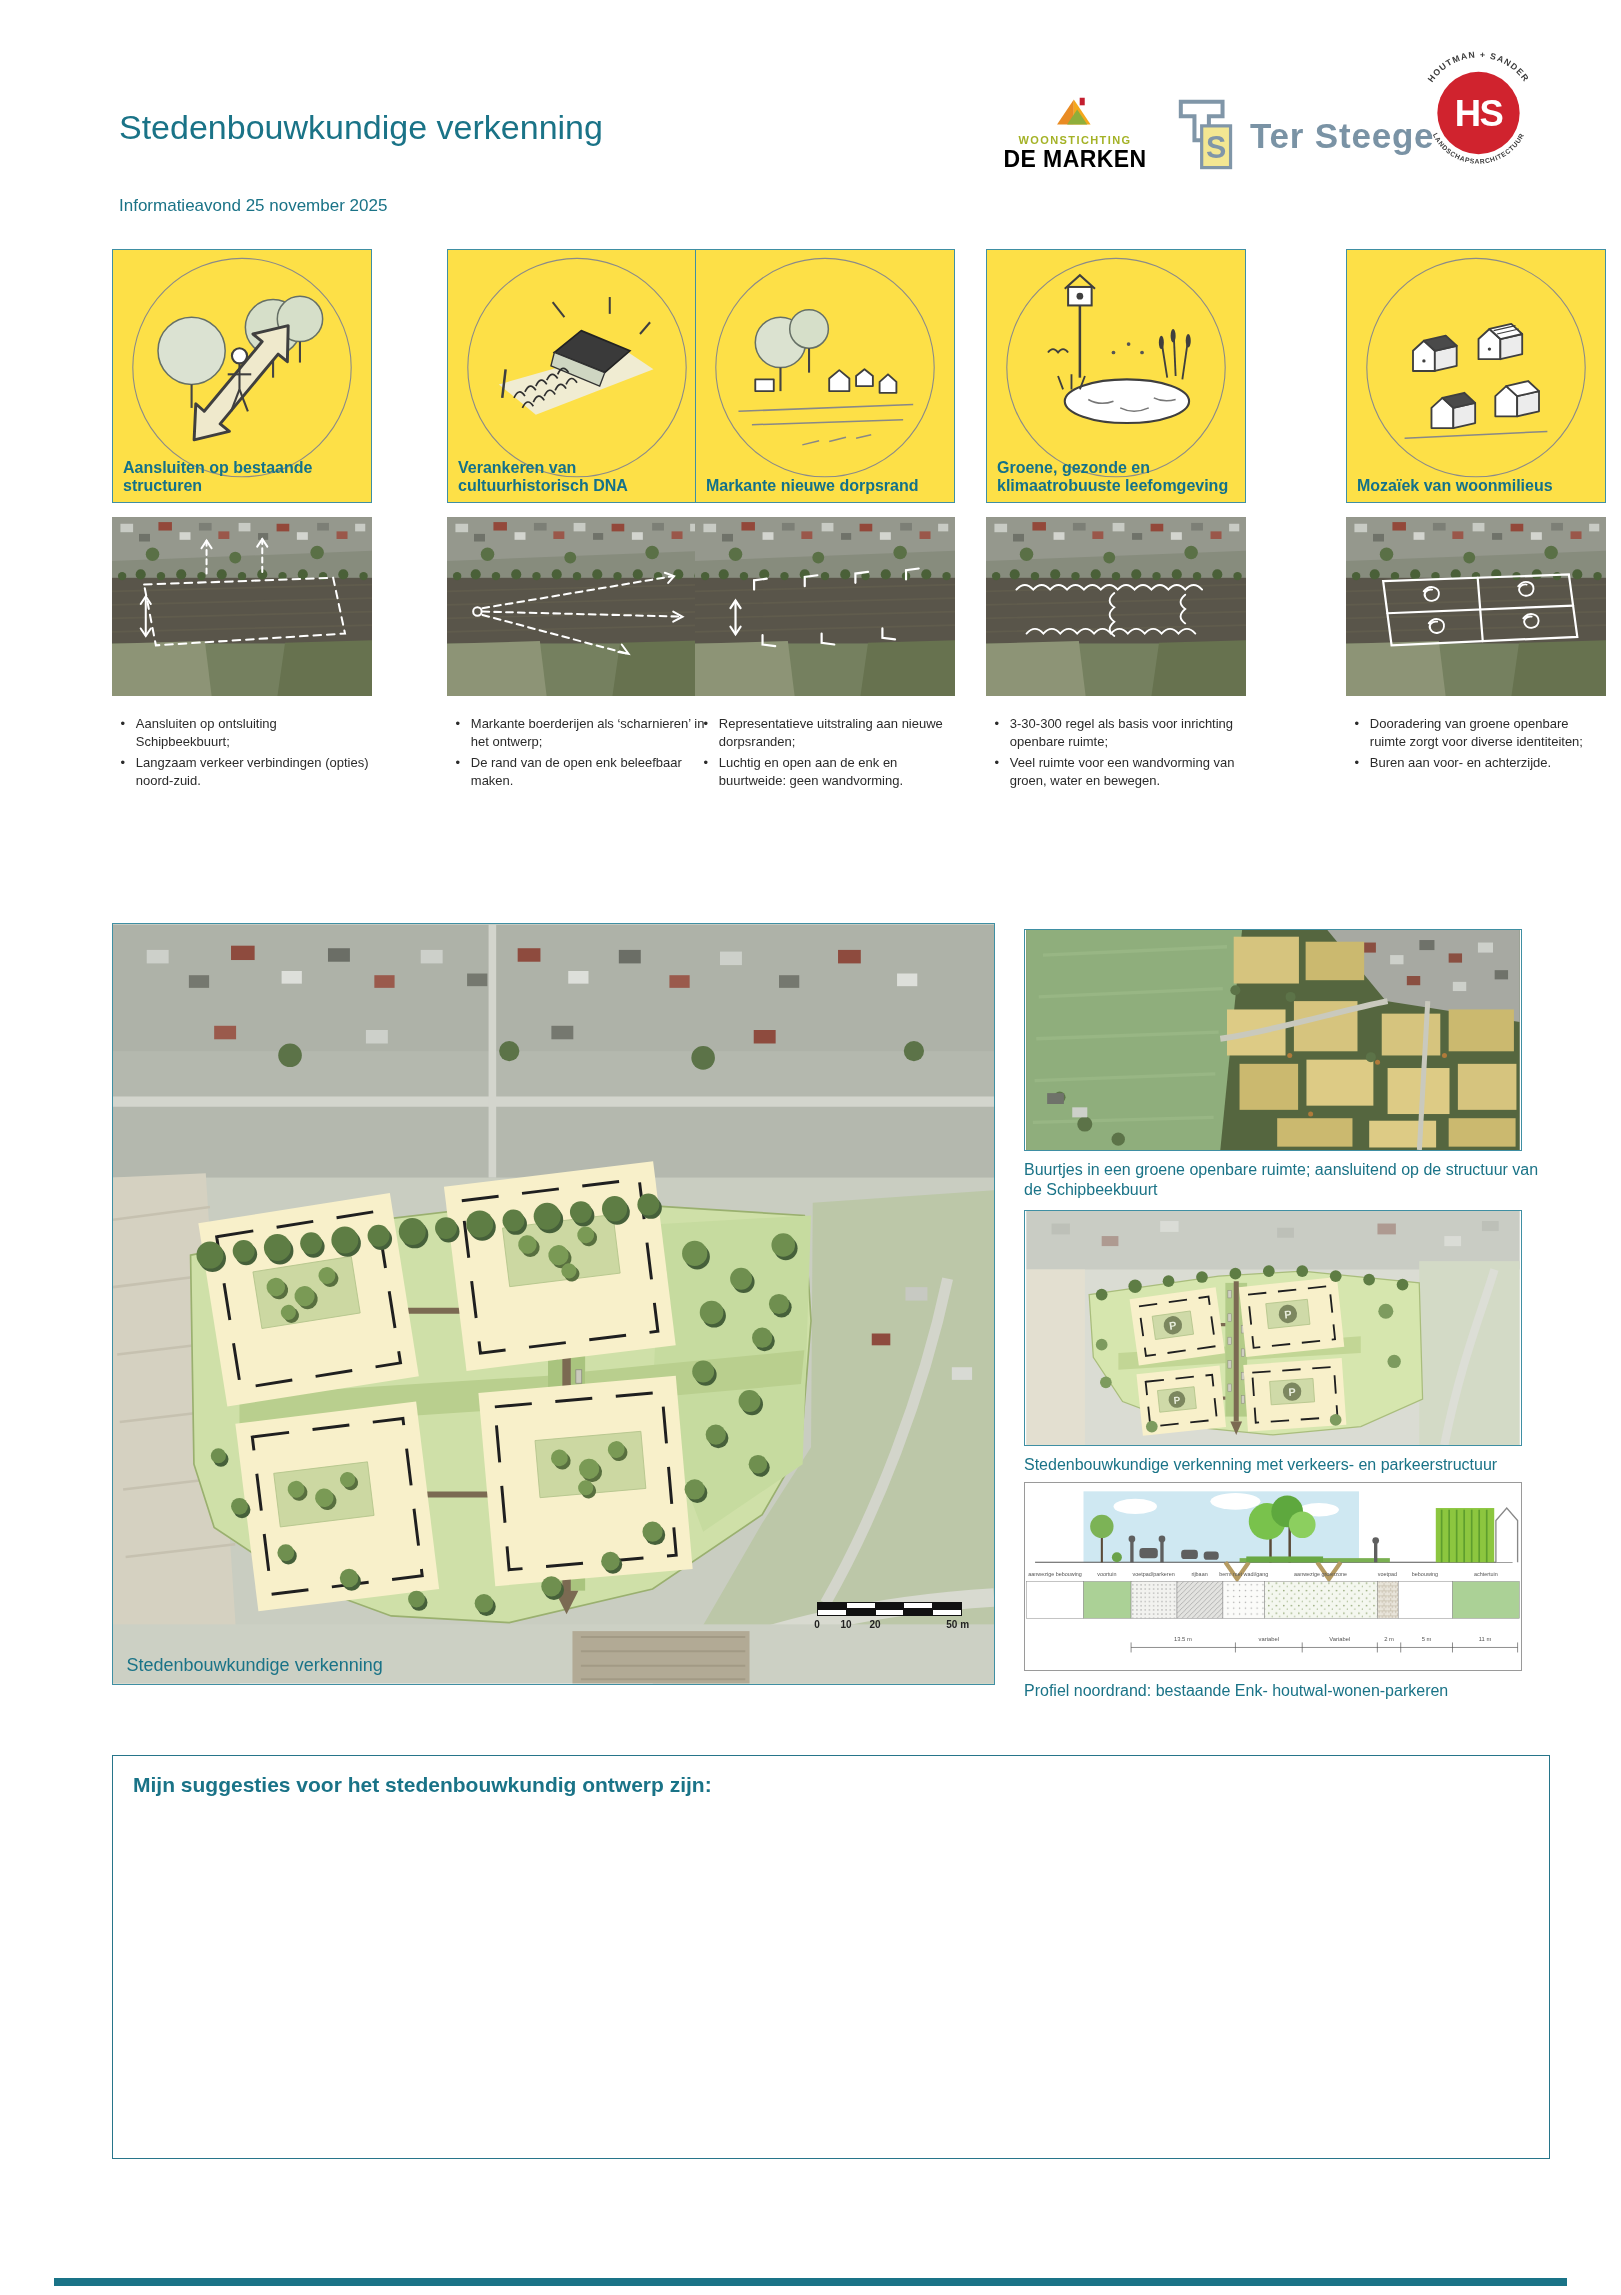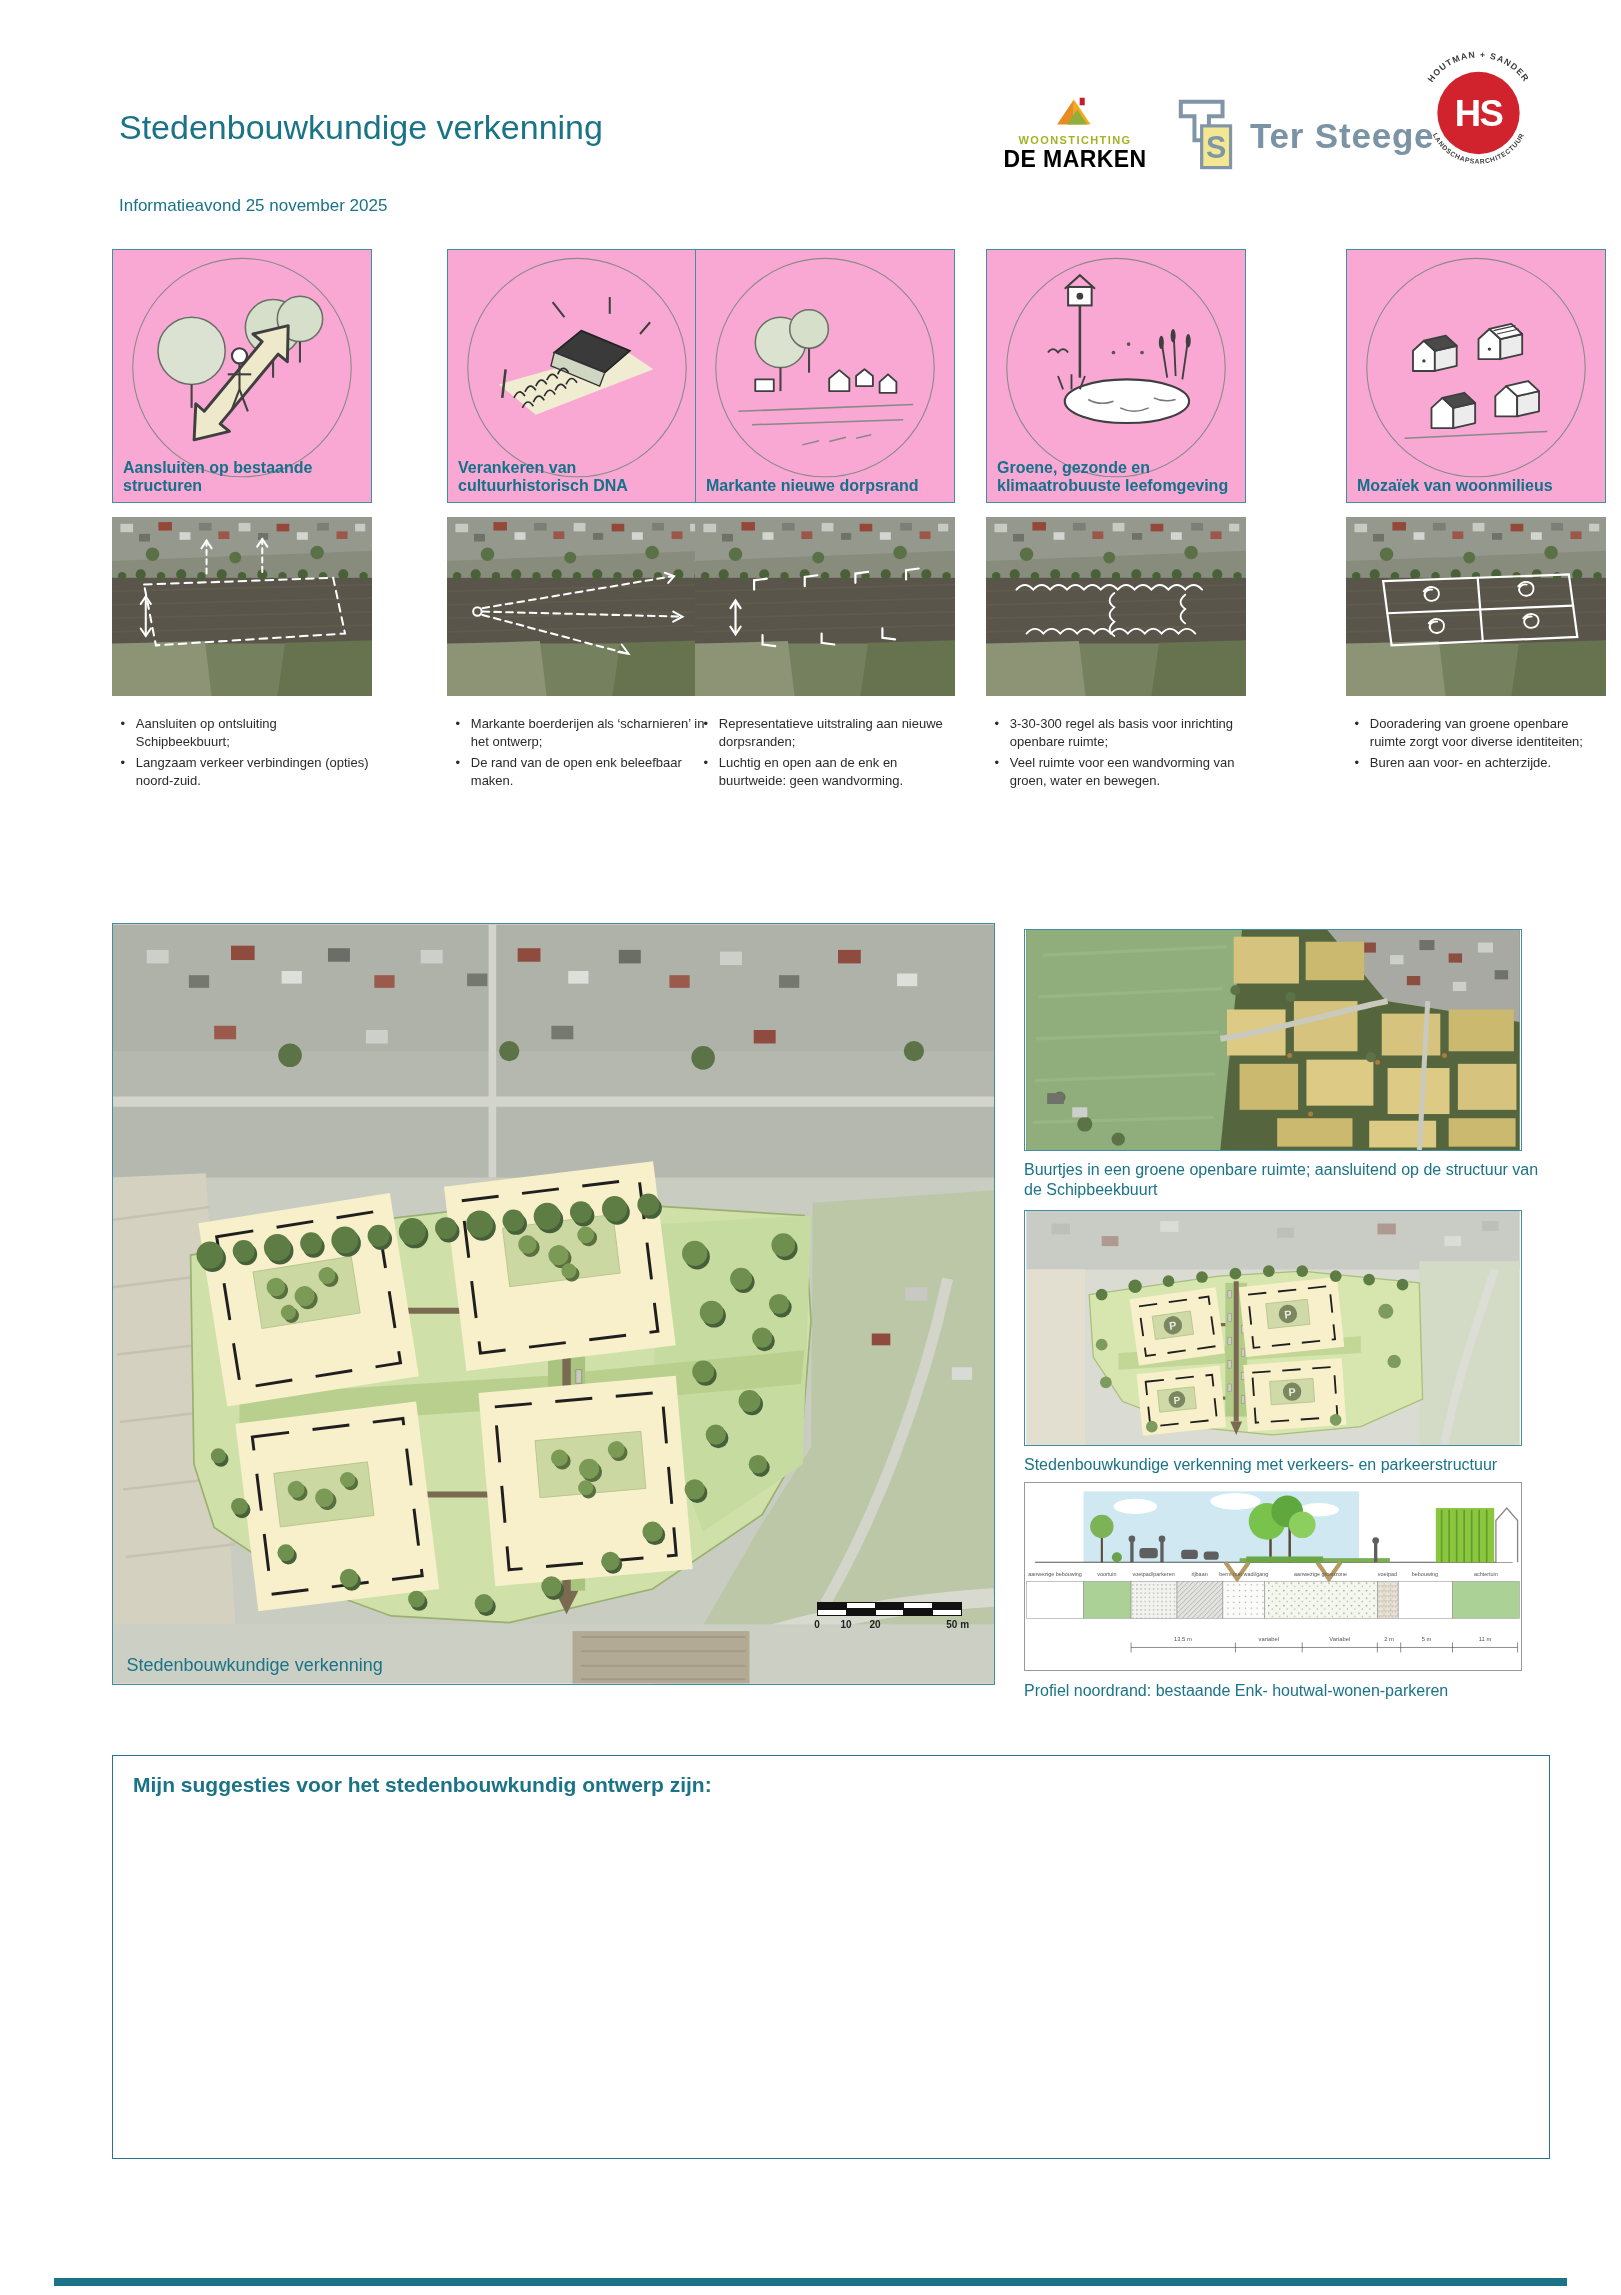--- a/index.html
+++ b/index.html
@@ -14,21 +14,21 @@
   .logo{display:flex;align-items:center;gap:5px;}
   .dev-txt{line-height:1;color:#1c1c1c;}
   .dev-txt .g{font-size:14.4px;display:block;margin-bottom:1.7px;}
   .dev-txt .d{font-size:25px;font-weight:500;display:block;}
   .marken{width:156px;text-align:center;}
   .marken .l1{font-size:11px;letter-spacing:1.4px;color:#a4b226;font-weight:bold;display:block;margin-top:2.5px;}
   .marken .l2{font-size:23px;font-weight:bold;color:#000000;display:block;letter-spacing:0.4px;}
   .ts-txt{font-size:35px;font-weight:bold;color:#7a93a5;letter-spacing:0.8px;}
   
   .card{position:absolute;top:249px;width:260px;}
-  .sketchbox{position:relative;height:252px;border:1.3px solid var(--pborder);background:#f9a8d4;overflow:hidden;}
+  .sketchbox{position:relative;height:252px;border:1.3px solid var(--pborder);background:#fde047;overflow:hidden;}
   .sketchbox svg{position:absolute;left:0;top:0;width:100%;height:100%;}
   .card-title{position:absolute;left:10px;right:5px;bottom:6.8px;color:#13718a;font-weight:bold;
               font-size:16px;line-height:1.14;}
   .aerial{display:block;width:260px;height:179px;margin-top:14.4px;}
   .bullets{margin:18.6px 0 0 0;padding:0 0 0 6.8px;list-style:none;}
   .bullets li{position:relative;padding-left:17px;font-size:13px;line-height:1.38;color:#2b2b2b;margin-bottom:3.4px;}
   .bullets li::before{content:"•";position:absolute;left:1.7px;top:0;color:#2b2b2b;}
   
   .mainplan{left:112px;top:923px;width:883px;height:762px;border:1.7px solid var(--pborder);box-sizing:border-box;}
   .mainplan svg{display:block;width:100%;height:100%;}

